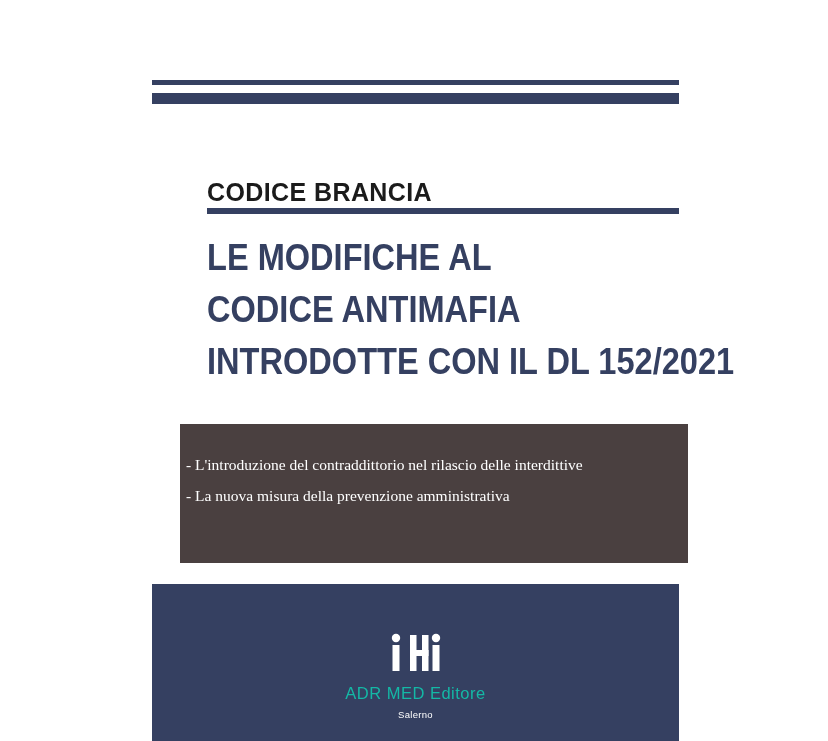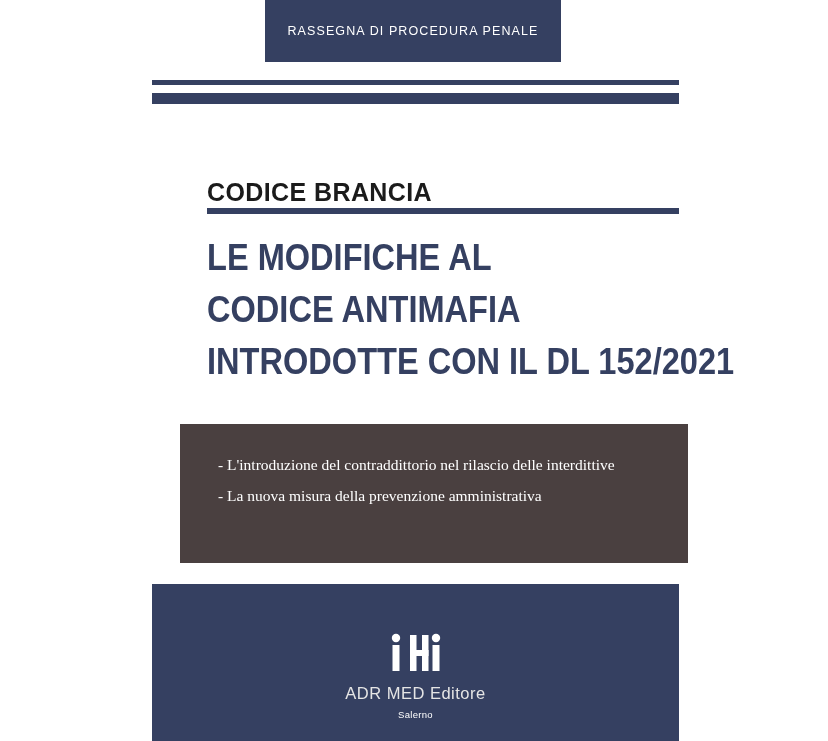--- a/index.html
+++ b/index.html
@@ -109,21 +109,21 @@
     top: 424px;
     width: 508px;
     height: 139px;
     background: #4a4040;
   }
   .bullet {
     color: #ffffff;
     font-family: "Liberation Serif", serif;
     font-size: 15.5px;
     line-height: 31px;
-    padding-left: 38px;
+    padding-left: 6px;
     white-space: nowrap;
   }
   .bullets-inner {
     padding-top: 25px;
   }
 
   
   .publisher-panel {
     position: absolute;
     left: 152px;
@@ -139,41 +139,38 @@
   .logo-wrap {
     margin-top: 50px;
     width: 60px;
     height: 36px;
     display: flex;
     align-items: center;
     justify-content: center;
   }
   .publisher-name {
     margin-top: 14px;
-    color: #e5e5e5;
+    color: #14b8a6;
     font-size: 16.5px;
     font-family: "Liberation Sans", sans-serif;
     letter-spacing: 0.5px;
   }
   .publisher-city {
     margin-top: 6px;
     color: #ffffff;
     font-size: 9.5px;
     font-family: "Liberation Sans", sans-serif;
     letter-spacing: 0.3px;
   }
 </style>
 </head>
 <body>
 
 <div class="cover">
 
-  <div class="series-banner">
-    <span class="series-banner-text">RASSEGNA DI PROCEDURA PENALE</span>
-  </div>
 
   <div class="rule-thin"></div>
   <div class="rule-thick"></div>
 
   <div class="author">CODICE BRANCIA</div>
   <div class="author-rule"></div>
 
   <div class="title-block">
     <div class="title-line">LE MODIFICHE AL</div>
     <div class="title-line">CODICE ANTIMAFIA</div>

